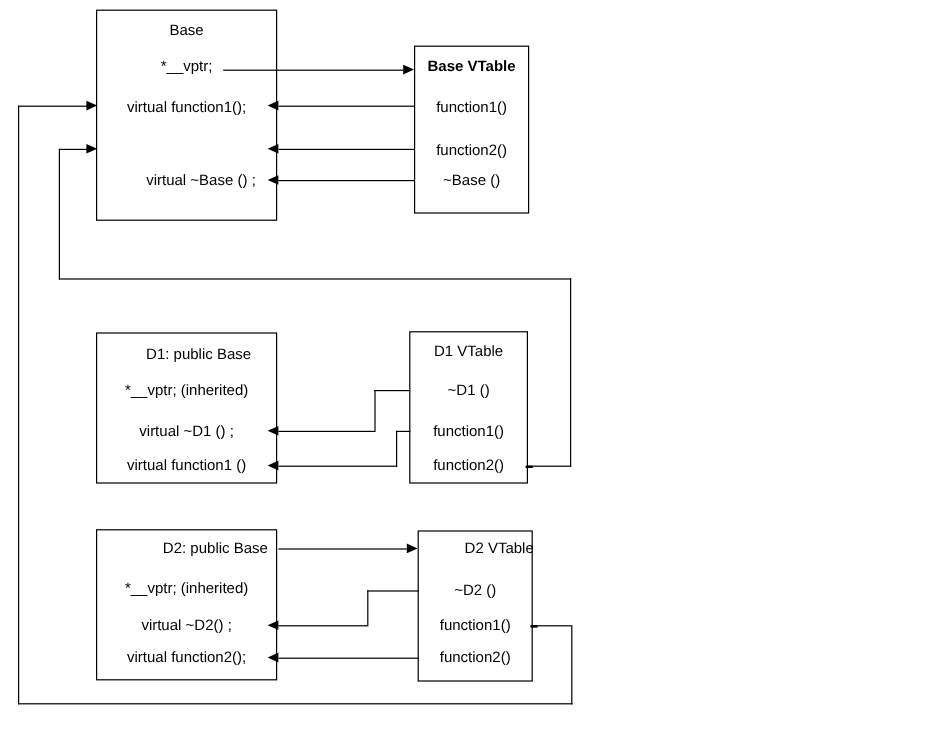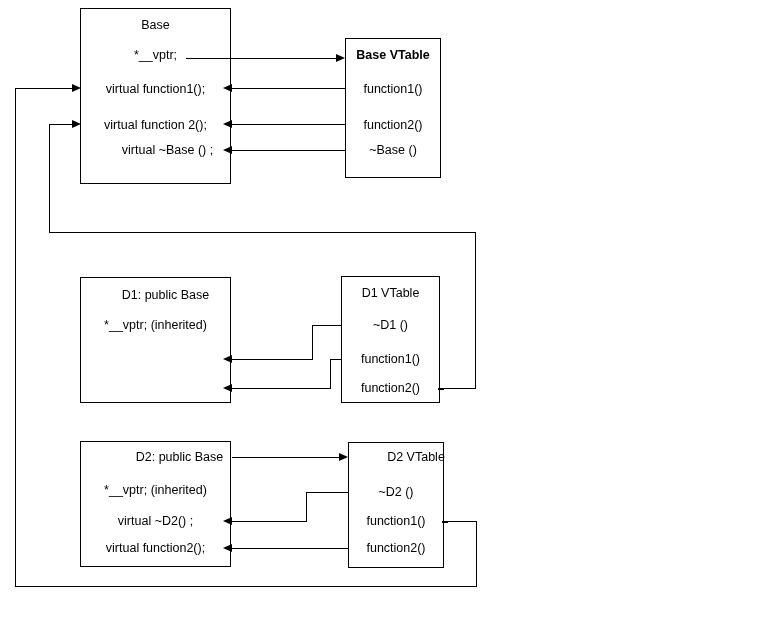--- a/index.html
+++ b/index.html
@@ -71,32 +71,33 @@
 </style>
 </head>
 <body>
 
 <div id="canvas">
 
   <div class="box" style="left:80px; top:8px; width:151px; height:176px;"></div>
   <div class="row center" style="left:80px; top:18px; width:151px;">Base</div>
   <div class="row center" style="left:80px; top:48px; width:151px;">*__vptr;</div>
   <div class="row center" style="left:80px; top:82px; width:151px;">virtual function1();</div>
-  <div class="row center" style="left:80px; top:118px; width:151px;">virtual function 2();</div>
   <div class="row center" style="left:80px; top:143px; width:151px;padding-left:12px;">virtual ~Base () ;</div>
 
   <div class="box" style="left:345px; top:38px; width:96px; height:140px;"></div>
   <div class="row center" style="left:345px; top:48px; width:96px;font-weight:bold;">Base VTable</div>
   <div class="row center" style="left:345px; top:82px; width:96px;">function1()</div>
   <div class="row center" style="left:345px; top:118px; width:96px;">function2()</div>
   <div class="row center" style="left:345px; top:143px; width:96px;">~Base ()</div>
 
   <div class="box" style="left:80px; top:277px; width:151px; height:126px;"></div>
   <div class="row center" style="left:80px; top:288px; width:151px;padding-left:10px;">D1: public Base</div>
   <div class="row center" style="left:80px; top:318px; width:151px;">*__vptr; (inherited)</div>
+  <div class="row center" style="left:80px; top:352px; width:151px;">virtual ~D1 () ;</div>
+  <div class="row center" style="left:80px; top:381px; width:151px;">virtual function1 ()</div>
 
   <div class="box" style="left:341px; top:276px; width:99px; height:127px;"></div>
   <div class="row center" style="left:341px; top:286px; width:99px;">D1 VTable</div>
   <div class="row center" style="left:341px; top:318px; width:99px;">~D1 ()</div>
   <div class="row center" style="left:341px; top:352px; width:99px;">function1()</div>
   <div class="row center" style="left:341px; top:381px; width:99px;">function2()</div>
 
   <div class="box" style="left:80px; top:441px; width:151px; height:126px;"></div>
   <div class="row center" style="left:80px; top:450px; width:151px;padding-left:24px;">D2: public Base</div>
   <div class="row center" style="left:80px; top:483px; width:151px;">*__vptr; (inherited)</div>

